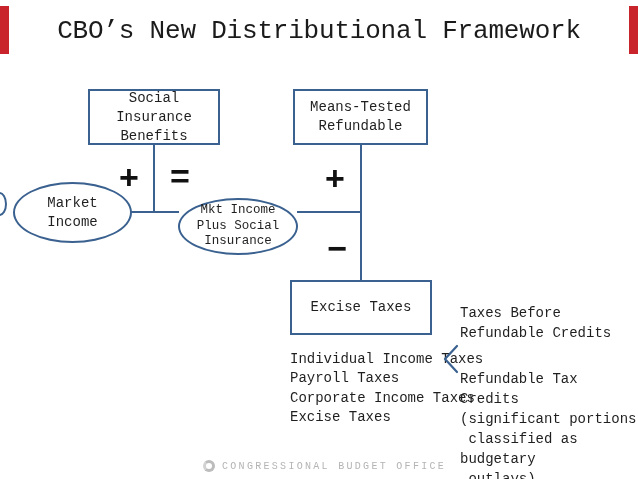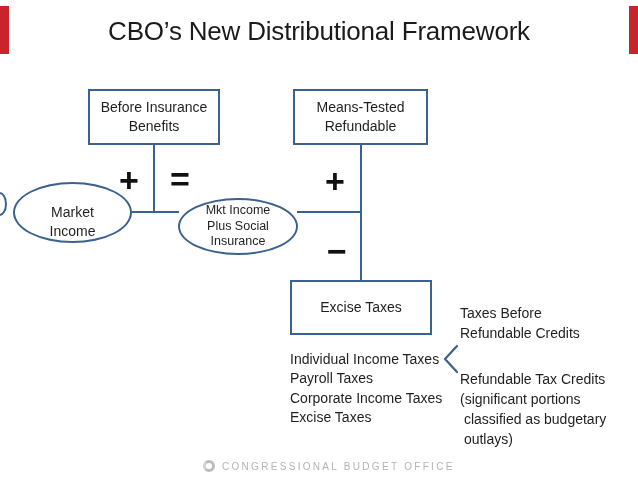--- a/index.html
+++ b/index.html
@@ -1,18 +1,18 @@
 <!DOCTYPE html>
 <html><head>
 <meta charset="utf-8">
 <style>
   html,body { margin:0; padding:0; background:#fff; }
   #slide {
     position:relative; width:638px; height:479px; background:#ffffff;
-    font-family:Liberation Sans, sans-serif; color:#1f1f1f; overflow:hidden;
+    font-family:Liberation Mono, monospace; color:#1f1f1f; overflow:hidden;
   }
   .pre { white-space:pre-line; }
 
   .redbar { position:absolute; top:6px; width:9px; height:48px; background:#C9242B; }
   .redbar.left { left:0; }
   .redbar.right { left:629px; }
 
   .title {
     position:absolute; top:16px; left:0; width:100%; text-align:center;
     font-size:26px; letter-spacing:-0.2px; color:#1b1b1b;
@@ -25,21 +25,21 @@
   }
   #box-social  { left:88px;  top:89px;  width:132px; height:56px; }
   #box-means   { left:293px; top:89px;  width:135px; height:56px; }
   #box-federal { left:290px; top:280px; width:142px; height:55px; }
 
   .ellipse {
     position:absolute; border:2px solid #3A618F; border-radius:50%; background:#fff;
     display:flex; align-items:center; justify-content:center; text-align:center;
     box-sizing:border-box;
   }
-  #ellipse-market { left:13px;  top:182px; width:119px; height:61px; font-size:14px;   line-height:19px;align-items:flex-end; }
+  #ellipse-market { left:13px;  top:182px; width:119px; height:61px; font-size:14px;   line-height:19px; }
   #ellipse-mkt    { left:178px; top:198px; width:120px; height:57px; font-size:12.5px; line-height:15.5px; }
   #edge-frag {
     position:absolute; left:-8px; top:192px; width:11px; height:20px;
     border:2px solid #3A618F; border-radius:50%; background:#fff;
   }
 
   .line { position:absolute; background:#3A618F; }
   #vline-social { left:153px; top:145px; width:2px;  height:68px; }
   #vline-means  { left:360px; top:145px; width:2px;  height:135px; }
   #hline-left   { left:131px; top:211px; width:48px; height:2px; }
@@ -81,21 +81,21 @@
   <div class="redbar right"></div>
 
   <div class="title">CBO’s New Distributional Framework</div>
 
   <div class="line" id="vline-social"></div>
   <div class="line" id="vline-means"></div>
   <div class="line" id="hline-left"></div>
   <div class="line" id="hline-right"></div>
 
   <div class="bluebox" id="box-social">
-    <span class="pre">Before Insurance
+    <span class="pre">Social Insurance
 Benefits</span>
   </div>
   <div class="bluebox" id="box-means">
     <span class="pre">Means-Tested
 Refundable</span>
   </div>
   <div class="bluebox" id="box-federal">
     <span>Excise Taxes</span>
   </div>
 

